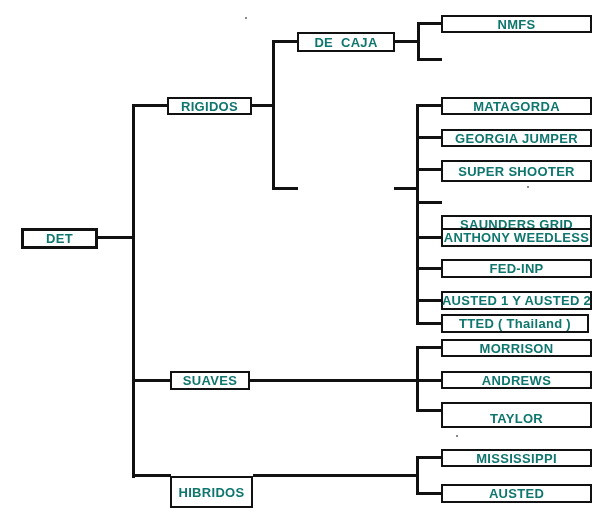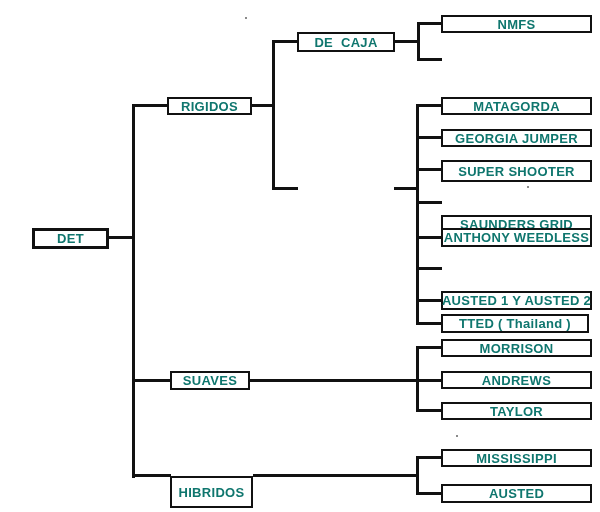--- a/index.html
+++ b/index.html
@@ -78,21 +78,21 @@
 
   <div class="line" style="left:253px; top:474px; width:166px; height:3px;"></div>
   <div class="line" style="left:416px; top:456px; width:3px;   height:39px;"></div>
   <div class="line" style="left:416px; top:456px; width:26px;  height:3px;"></div>
   <div class="line" style="left:416px; top:492px; width:26px;  height:3px;"></div>
 
   <div class="speck" style="left:245px; top:17px;"></div>
   <div class="speck" style="left:527px; top:186px;"></div>
   <div class="speck" style="left:456px; top:435px;"></div>
 
-  <div class="node thick" style="left:32px; top:228px; width:77px; height:21px;">
+  <div class="node thick" style="left:21px; top:228px; width:77px; height:21px;">
     <span>DET</span>
   </div>
 
   <div class="node" style="left:167px; top:97px; width:85px; height:18px;">
     <span>RIGIDOS</span>
   </div>
   <div class="node" style="left:170px; top:371px; width:80px; height:19px;">
     <span>SUAVES</span>
   </div>
   <div class="node" style="left:170px; top:476px; width:83px; height:32px;">
@@ -115,34 +115,37 @@
   </div>
   <div class="node" style="left:441px; top:160px; width:151px; height:22px;">
     <span>SUPER SHOOTER</span>
   </div>
   <div class="node" style="left:441px; top:193px; width:151px; height:19px;margin-top:22px;">
     <span>SAUNDERS GRID</span>
   </div>
   <div class="node" style="left:441px; top:228px; width:151px; height:19px;">
     <span>ANTHONY WEEDLESS</span>
   </div>
+  <div class="node" style="left:441px; top:259px; width:151px; height:19px;">
+    <span>FED-INP</span>
+  </div>
   <div class="node" style="left:441px; top:291px; width:151px; height:19px;">
     <span>AUSTED 1 Y AUSTED 2</span>
   </div>
   <div class="node" style="left:441px; top:314px; width:148px; height:19px;">
     <span>TTED ( Thailand )</span>
   </div>
 
   <div class="node" style="left:441px; top:339px; width:151px; height:18px;">
     <span>MORRISON</span>
   </div>
   <div class="node" style="left:441px; top:371px; width:151px; height:18px;">
     <span>ANDREWS</span>
   </div>
-  <div class="node" style="left:441px; top:402px; width:151px; height:18px;">
+  <div class="node" style="left:441px; top:402px; width:151px; height:26px;align-items:flex-end;">
     <span>TAYLOR</span>
   </div>
 
   <div class="node" style="left:441px; top:449px; width:151px; height:18px;">
     <span>MISSISSIPPI</span>
   </div>
   <div class="node" style="left:441px; top:484px; width:151px; height:19px;">
     <span>AUSTED</span>
   </div>
 

